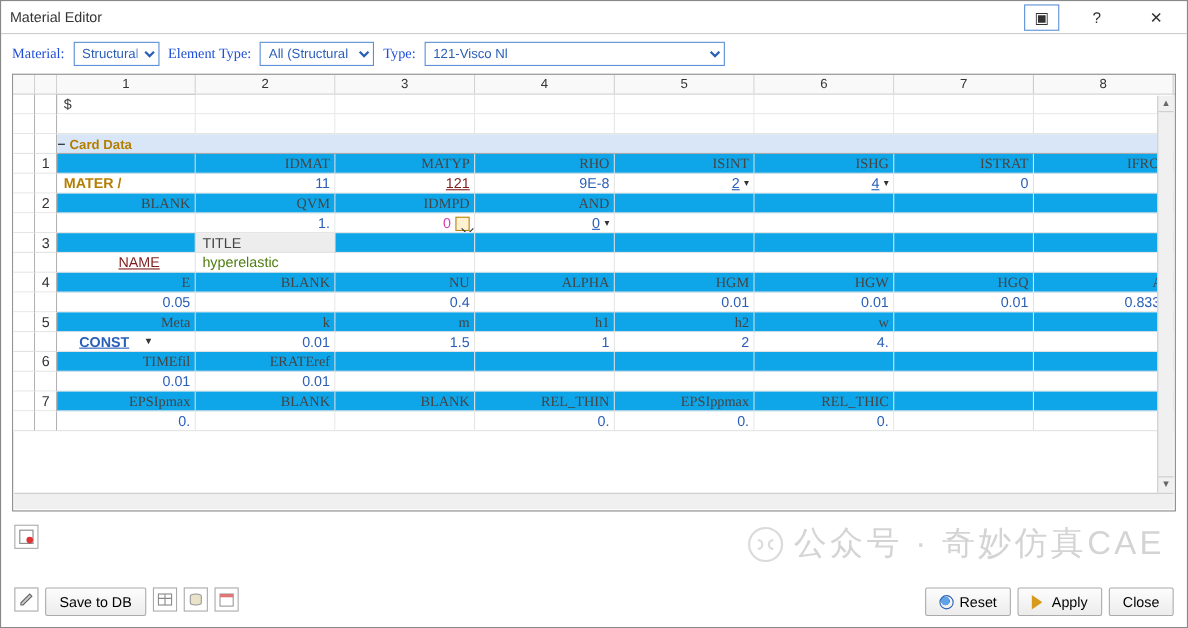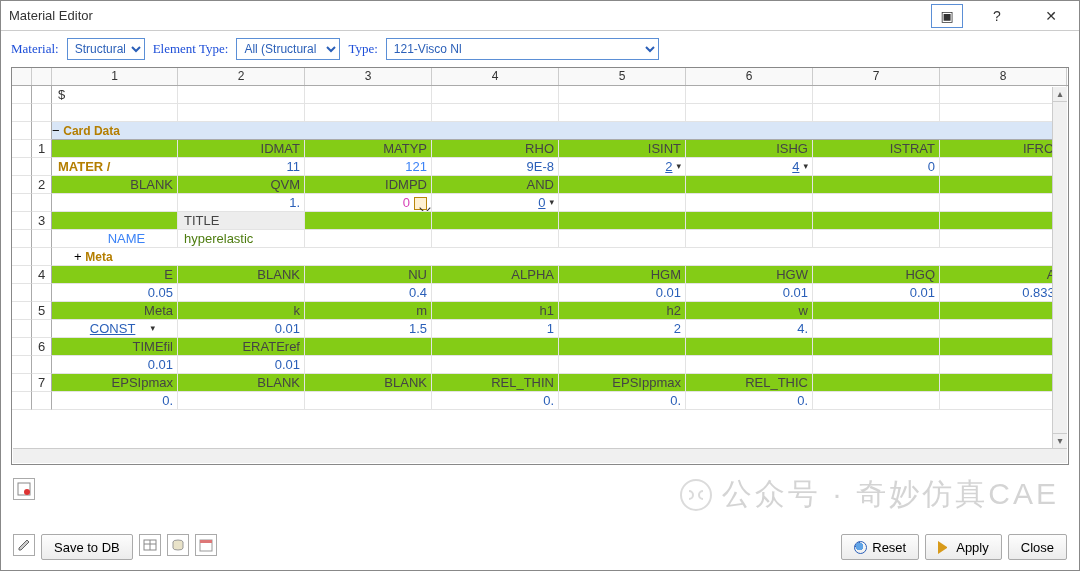--- a/index.html
+++ b/index.html
@@ -13,24 +13,24 @@
   .filters label { color: #1d4ed8; font-family: Liberation Serif, serif; }
   .filters select { height: 22px; border: 1px solid #5b8fd6; color: #2a5fb8; font-size: 12px; background: #fff; padding: 1px 3px; }
   .editor-wrap { border: 1px solid #888; margin: 0 10px; height: 398px; position: relative; overflow: hidden; }
   .colheads { display: grid; grid-template-columns: 20px 20px 126px 127px 127px 127px 127px 127px 127px 127px; height: 18px; border-bottom: 1px solid #aaa; }
   .colheads div { border-right: 1px solid #ccc; text-align: center; font-size: 12px; color: #333; line-height: 17px; background: #f9f9f9; }
   .grid { font-family: 'Courier New', monospace; font-size: 13px; }
   .row { display: grid; grid-template-columns: 20px 20px 126px 127px 127px 127px 127px 127px 127px 127px; height: 18px; }
   .row > div { border-right: 1px solid #e3e3e3; border-bottom: 1px solid #e3e3e3; padding-right: 4px; text-align: right; font-size: 13px; line-height: 17px; white-space: nowrap; overflow: hidden; }
   .row > div:first-child, .row > div:nth-child(2) { border-right: 1px solid #aaa; background: #fff; padding-right: 0; text-align: center; color:#333; }
   .rn { background: #fff !important; }
-  .hdr { background: #84cc16; color: #444; }
+  .hdr { background: #0ea5e9; color: #444; font-family: Liberation Serif, serif; }
   .val { background: #fff; color: #2a5fb8; }
   .goldbold { color: #b47e00; font-weight: bold; text-align: left !important; padding-left: 6px !important; }
-  .green { color: #3b82f6; }
+  .green { color: #7f1d1d; text-decoration: underline; }
   .magenta { color: #d63db6; }
   .linkblue { color: #2a5fb8; text-decoration: underline; }
   .dd { display: inline-flex; align-items: center; gap: 4px; justify-content: flex-end; width: 100%; }
   .caret { font-size: 9px; color: #333; }
   .ico-box { display: inline-block; width: 13px; height: 13px; border: 1px solid #b8860b; background: #fff1d2; margin-left: 4px; vertical-align: middle; position: relative; }
   .ico-box::after { content: ""; position: absolute; right: -3px; bottom: -3px; width: 7px; height: 7px; border-left: 1px solid #333; border-top: 1px solid #333; transform: rotate(225deg); }
   .plainleft { text-align: left !important; padding-left: 6px !important; color: #4d7c0f; }
   .hdrleft { text-align: left !important; padding-left: 6px !important; background: #ededed; color: #444; }
   .toolbar-left { position: absolute; left: 12px; bottom: 70px; }
   .icon-btn { width: 22px; height: 22px; border: 1px solid #aaa; background: #fff; display: inline-flex; align-items: center; justify-content: center; cursor: pointer; }
@@ -195,28 +195,20 @@
       <div class="val green" style="text-align:center;padding-left:28px">NAME</div>
       <div class="plainleft">hyperelastic</div>
       <div class="val"></div>
         <div class="val"></div>
         <div class="val"></div>
         <div class="val"></div>
         <div class="val"></div>
         <div class="val"></div>
     </div>
 
-    <div class="row">
-        <div></div>
-        <div></div>
-      <div style="grid-column:3/11;text-align:left;padding-left:22px;background:#fff;border-bottom:1px solid #e3e3e3;">
-        <span class="tog">+</span>
-        <span style="color:#b47e00;font-weight:bold;font-size:12px;">Meta</span>
-      </div>
-    </div>
 
     <div class="row">
         <div></div>
         <div class="rn">4</div>
       <div class="hdr">E</div>
       <div class="hdr">BLANK</div>
       <div class="hdr">NU</div>
       <div class="hdr">ALPHA</div>
       <div class="hdr">HGM</div>
       <div class="hdr">HGW</div>
@@ -244,21 +236,21 @@
       <div class="hdr">m</div>
       <div class="hdr">h1</div>
       <div class="hdr">h2</div>
       <div class="hdr">w</div>
       <div class="hdr"></div>
         <div class="hdr"></div>
     </div>
     <div class="row">
         <div></div>
         <div></div>
-      <div class="val"><span class="dd" style="justify-content:center;padding-left:20px;"><span class="linkblue">CONST</span>&nbsp;&nbsp;<span class="caret">▾</span></span></div>
+      <div class="val"><span class="dd" style="justify-content:flex-start;padding-left:20px;font-weight:bold;"><span class="linkblue">CONST</span>&nbsp;&nbsp;<span class="caret">▾</span></span></div>
       <div class="val">0.01</div>
       <div class="val">1.5</div>
       <div class="val">1</div>
       <div class="val">2</div>
       <div class="val">4.</div>
       <div class="val"></div>
         <div class="val"></div>
     </div>
 
     <div class="row">

